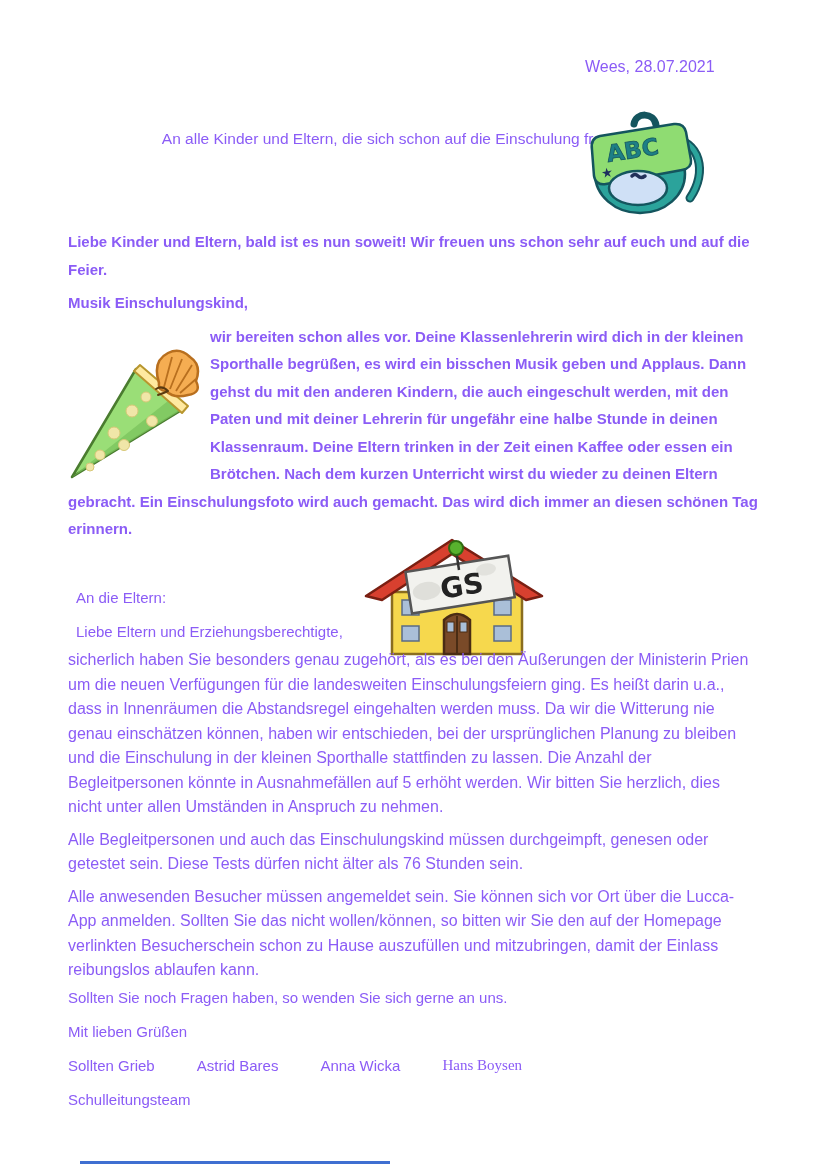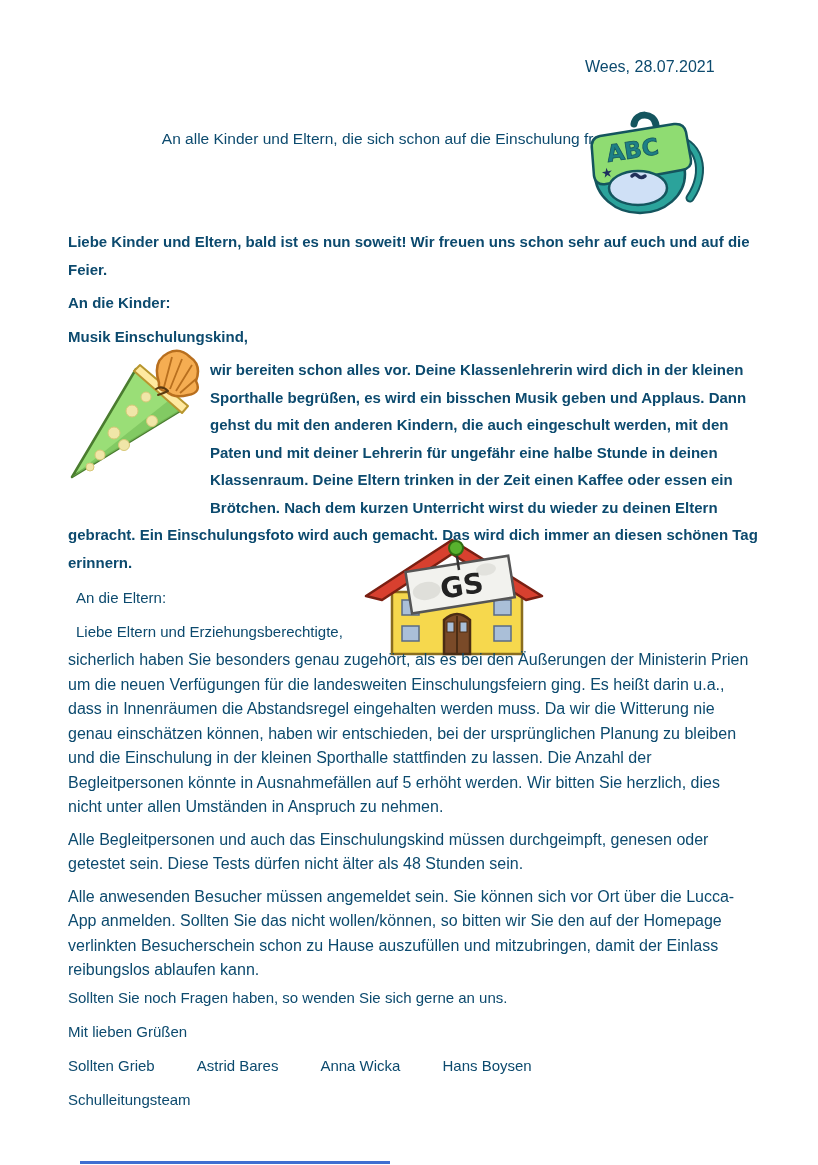--- a/index.html
+++ b/index.html
@@ -2,37 +2,37 @@
 <html><head>
 <meta charset="utf-8">
 <style>
   html,body{margin:0;padding:0;background:#ffffff;}
   .page{
     position:relative;
     width:818px;height:1165px;
     background:#ffffff;
     overflow:hidden;
     font-family:"Liberation Sans",sans-serif;
-    color:#0c4a6e;
+    color:#8b5cf6;
   }
   .abs{position:absolute;}
   .date{top:58px;left:585px;font-size:16px;}
   .heading{top:128px;left:68px;width:560px;font-size:15.5px;line-height:22px;text-align:right;}
   .kids-section{top:228px;left:68px;width:690px;font-size:15px;line-height:27.5px;}
   .kids-section p{margin:0 0 6px 0;font-weight:bold;}
   .cone-spacer{float:left;width:142px;height:158px;}
   .parents-head{top:585px;left:68px;width:340px;font-size:15px;line-height:25px;}
   .parents-head p{margin:0 0 9px 8px;}
   .parents-body{top:648px;left:68px;width:690px;font-size:16px;line-height:24.5px;}
   .parents-body p{margin:0 0 8px 0;}
   .closing-section{top:984px;left:68px;width:690px;font-size:15px;line-height:27px;}
   .closing-section p{margin:0 0 7px 0;}
   .sig-row{display:flex;flex-direction:row;}
   .sig-row span{margin-right:42px;}
-  .sig-row span:last-child{margin-right:0;}
+  .sig-row span:last-child{margin-right:0;font-family:Liberation Serif, serif;}
   .illu{position:absolute;}
   .illu-backpack{top:110px;left:578px;}
   .illu-cone{top:349px;left:56px;}
   .illu-house{top:536px;left:356px;}
   .footer-line{top:1161px;left:80px;width:310px;height:3px;background:#3f6fd1;}
 </style>
 </head>
 <body>
 
 <div class="page">
@@ -48,21 +48,20 @@
     <ellipse cx="62" cy="64" rx="45" ry="39" stroke="#14555e" stroke-width="2.5" fill="#2ba39b"></ellipse>
     <path d="M14,40 Q12,28 22,26 L96,14 Q106,13 108,22 L113,50 Q114,58 104,60 L28,74 Q18,76 16,66 Z" stroke="#14555e" stroke-width="2.5" fill="#8fdc72"></path>
     <text x="30" y="52" transform="rotate(-9 30 52)" font-family="DejaVu Sans, sans-serif" font-weight="bold" font-size="23" stroke="#14555e" stroke-width="0.8" fill="#1d7f86">ABC</text>
     <text x="24" y="68" transform="rotate(-9 24 68)" font-size="13" fill="#1d2f5e">★</text>
     <ellipse cx="60" cy="78" rx="29" ry="17" stroke="#14555e" stroke-width="2.5" fill="#cfe0f6"></ellipse>
     <path d="M54,66 q3,-3 6,0 q3,3 7,0" fill="none" stroke="#22305a" stroke-width="3.5" stroke-linecap="round"></path>
   </svg>
 
   <div class="abs kids-section">
     <p>Liebe Kinder und Eltern, bald ist es nun soweit! Wir freuen uns schon sehr auf euch und auf die Feier.</p>
-    <p>An die Kinder:</p>
     <p>Musik Einschulungskind,</p>
     <p><span class="cone-spacer" style="display:block;"></span><span>wir bereiten schon alles vor.  Deine Klassenlehrerin wird dich in der kleinen Sporthalle begrüßen, es wird ein bisschen Musik geben und Applaus. Dann gehst du mit den anderen Kindern, die auch eingeschult werden, mit den Paten und mit deiner Lehrerin für ungefähr eine halbe Stunde in deinen Klassenraum. Deine Eltern trinken in der Zeit einen Kaffee oder essen ein Brötchen. Nach dem kurzen Unterricht wirst du wieder zu deinen Eltern gebracht. Ein Einschulungsfoto wird auch gemacht. Das wird dich immer an diesen schönen Tag erinnern.</span></p>
   </div>
 
   <svg class="illu illu-cone" width="148" height="140" viewBox="0 0 148 140">
     <polygon points="16,128 80,20 124,62" stroke="#4a7c2f" stroke-width="2.5" stroke-linejoin="round" fill="#9ade77"></polygon>
     <polygon points="16,128 112,52 124,62" stroke="none" opacity="0.8" fill="#7cc45e"></polygon>
     <g>
       <circle cx="58" cy="84" r="6" stroke="#d8c878" stroke-width="1" fill="#f0e6a8"></circle>
       <circle cx="76" cy="62" r="6" stroke="#d8c878" stroke-width="1" fill="#f0e6a8"></circle>
@@ -101,21 +100,21 @@
     <circle cx="100" cy="12" r="7" stroke="#2f6b12" stroke-width="2" fill="#58b22e"></circle>
   </svg>
 
   <div class="abs parents-head">
     <p>An die Eltern:</p>
     <p>Liebe Eltern und Erziehungsberechtigte,</p>
   </div>
 
   <div class="abs parents-body">
     <p>sicherlich haben Sie besonders genau zugehört, als es bei den Äußerungen der Ministerin Prien um die neuen Verfügungen für die landesweiten Einschulungsfeiern ging. Es heißt darin u.a., dass in Innenräumen die Abstandsregel eingehalten werden muss. Da wir die Witterung nie genau einschätzen können, haben wir entschieden, bei der ursprünglichen Planung zu bleiben und die Einschulung in der kleinen Sporthalle stattfinden zu lassen.  Die Anzahl der Begleitpersonen könnte in Ausnahmefällen auf 5 erhöht werden. Wir bitten Sie herzlich, dies nicht unter allen Umständen in Anspruch zu nehmen.</p>
-    <p>Alle Begleitpersonen und auch das Einschulungskind müssen durchgeimpft, genesen oder getestet sein. Diese Tests dürfen nicht älter als 48 Stunden sein.</p>
+    <p>Alle Begleitpersonen und auch das Einschulungskind müssen durchgeimpft, genesen oder getestet sein. Diese Tests dürfen nicht älter als 76 Stunden sein.</p>
     <p>Alle anwesenden Besucher müssen angemeldet sein. Sie können sich vor Ort über die Lucca-App anmelden. Sollten Sie das nicht wollen/können, so bitten wir Sie den auf der Homepage verlinkten Besucherschein schon zu Hause auszufüllen und mitzubringen, damit der Einlass reibungslos ablaufen kann.</p>
   </div>
 
   <div class="abs closing-section">
     <p>Sollten Sie noch Fragen haben, so wenden Sie sich gerne an uns.</p>
     <p>Mit lieben Grüßen</p>
     <p class="sig-row">
       <span>Sollten Grieb</span>
       <span>Astrid Bares</span>
       <span>Anna Wicka</span>

